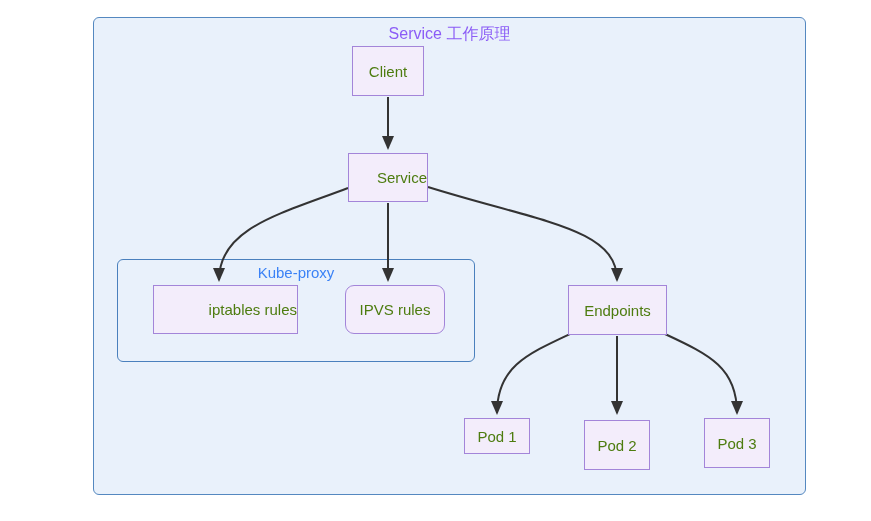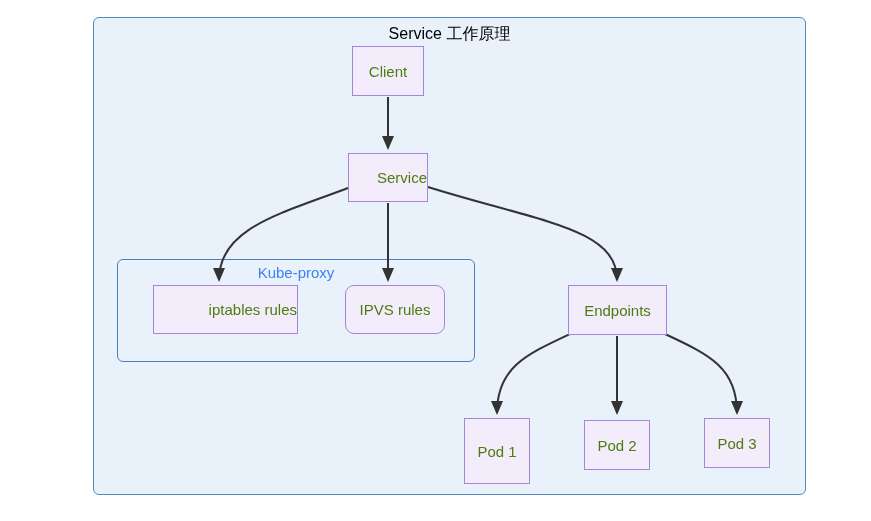--- a/index.html
+++ b/index.html
@@ -26,21 +26,21 @@
     border-radius: 6px;
     box-sizing: border-box;
   }
   .diagram-title {
     position: absolute;
     left: 0;
     top: 6px;
     width: 100%;
     text-align: center;
     font-size: 16px;
-    color: #000000;
+    color: #8b5cf6;
   }
   .subgraph {
     position: absolute;
     left: 117px;
     top: 259px;
     width: 358px;
     height: 103px;
     background: transparent;
     border: 1.5px solid #4a80bd;
     border-radius: 6px;
@@ -78,21 +78,21 @@
     justify-content: center;
     font-size: 15px;
     color: #4d7c0f;
     white-space: nowrap;
   }
   .node-client    { left: 352px; top: 46px;  width: 72px;  height: 50px; }
   .node-service   { left: 348px; top: 153px; width: 80px;  height: 49px; justify-content: flex-end; }
   .node-iptables  { left: 153px; top: 285px; width: 145px; height: 49px; justify-content: flex-end; }
   .node-ipvs      { left: 345px; top: 285px; width: 100px; height: 49px; border-radius: 9px; }
   .node-endpoints { left: 568px; top: 285px; width: 99px;  height: 50px; }
-  .node-pod1      { left: 464px; top: 418px; width: 66px;  height: 66px; }
+  .node-pod1      { left: 464px; top: 418px; width: 66px;  height: 36px; }
   .node-pod2      { left: 584px; top: 420px; width: 66px;  height: 50px; }
   .node-pod3      { left: 704px; top: 418px; width: 66px;  height: 50px; }
 </style>
 </head>
 <body>
 
 <div class="canvas">
 
   <div class="outer-container">
     <div class="diagram-title">Service 工作原理</div>

